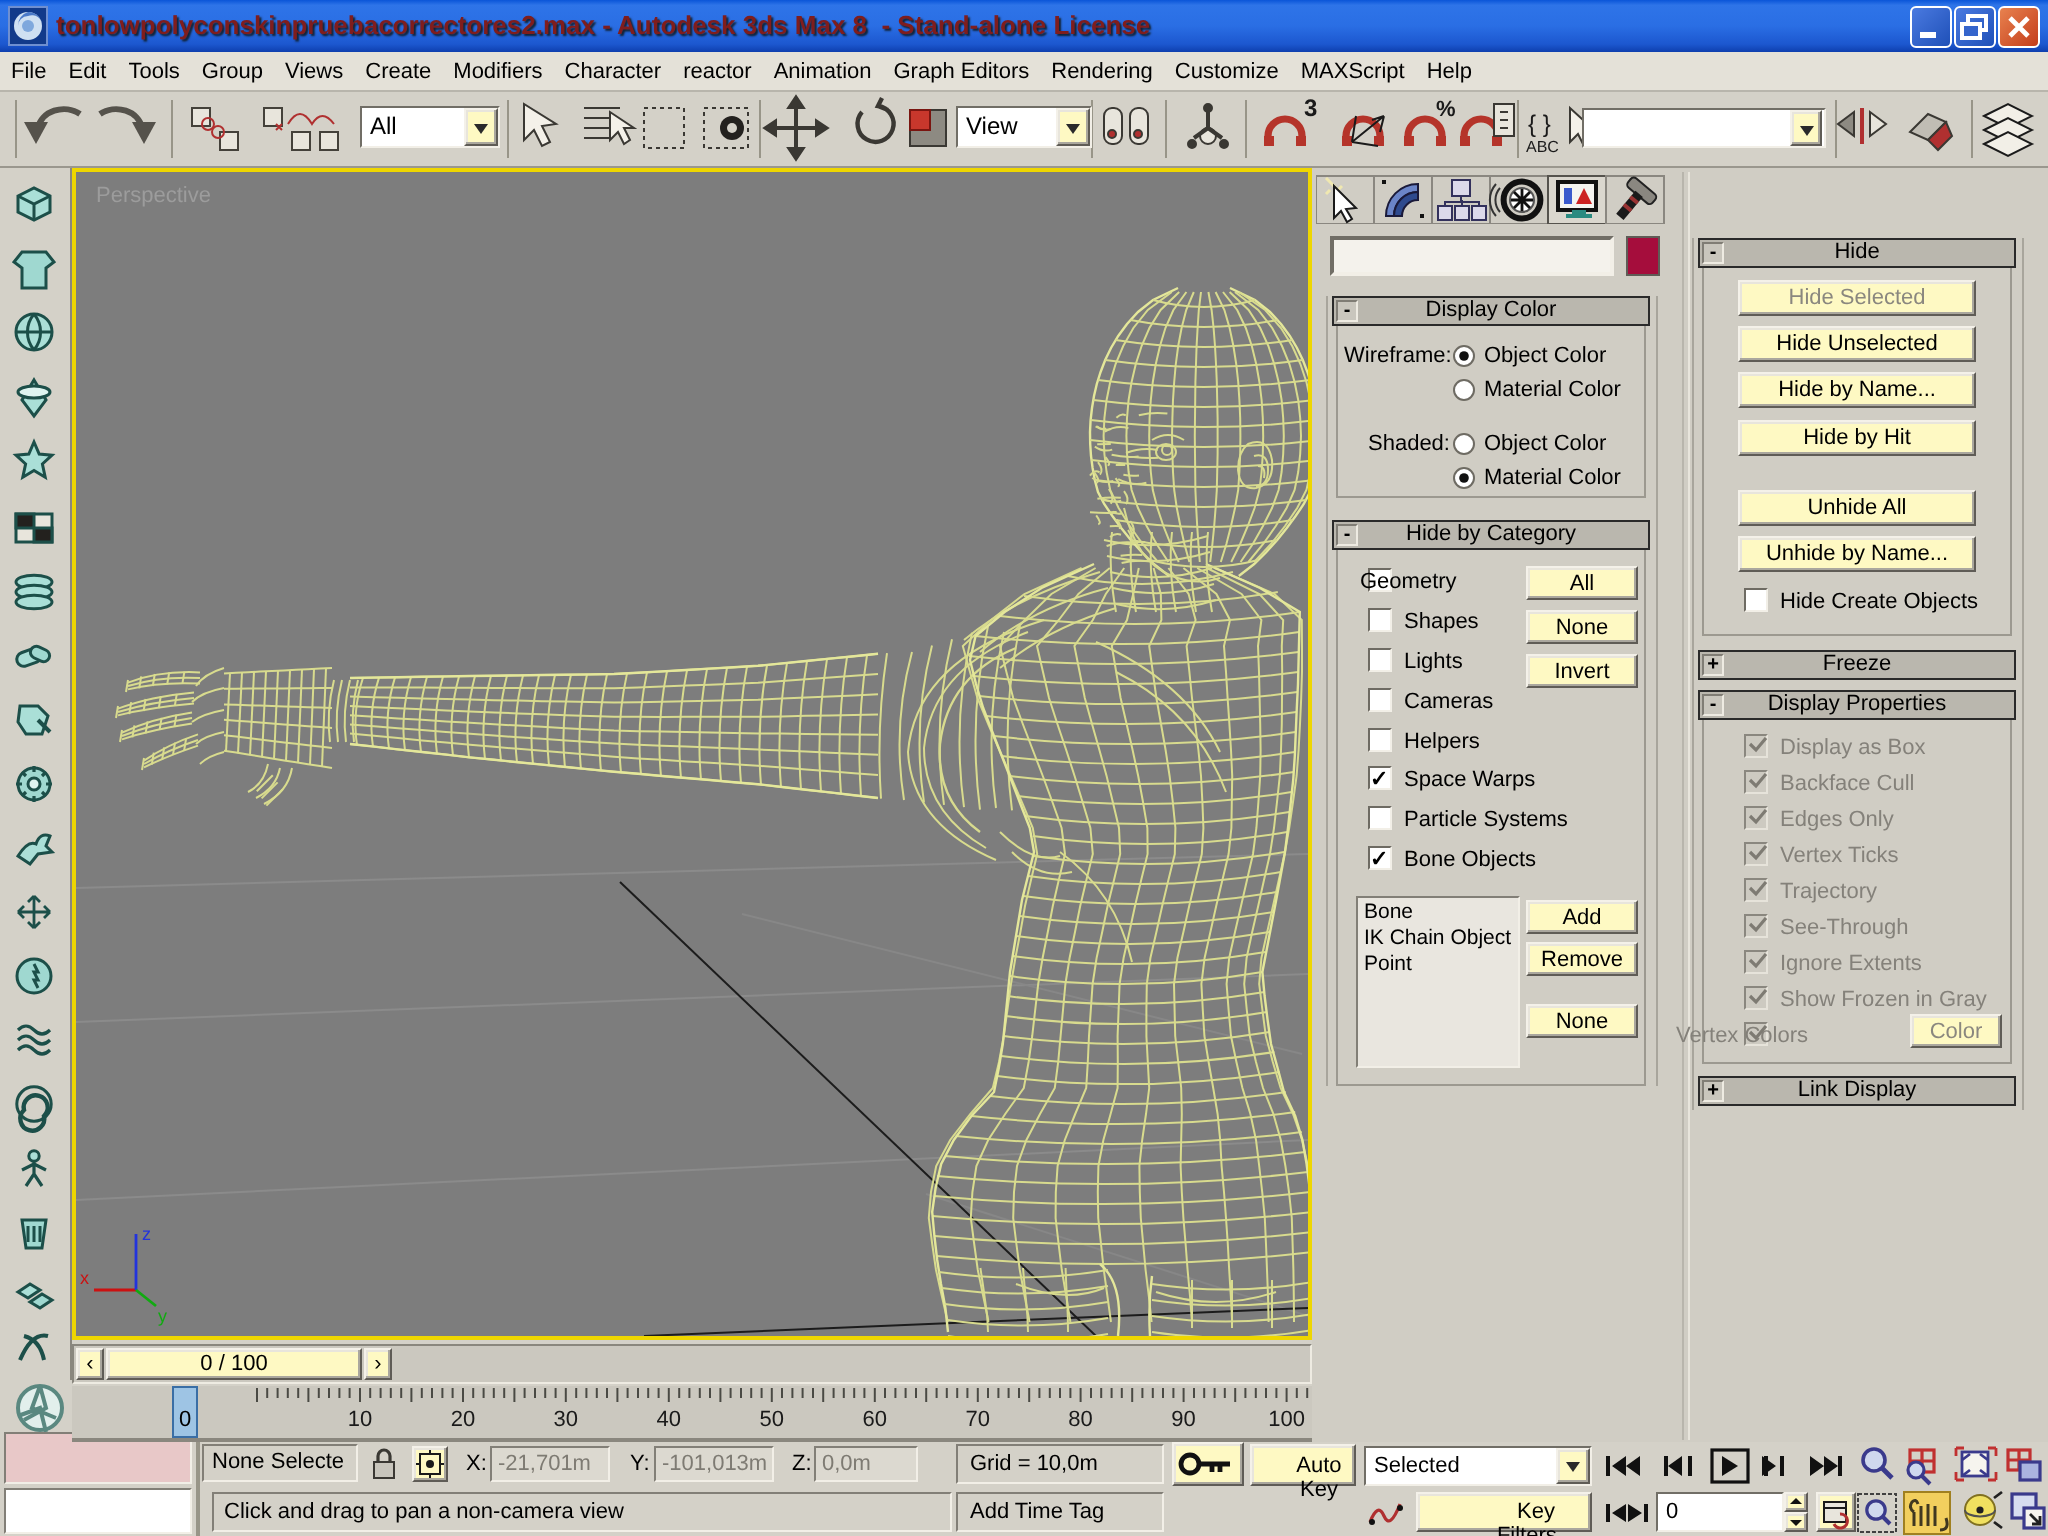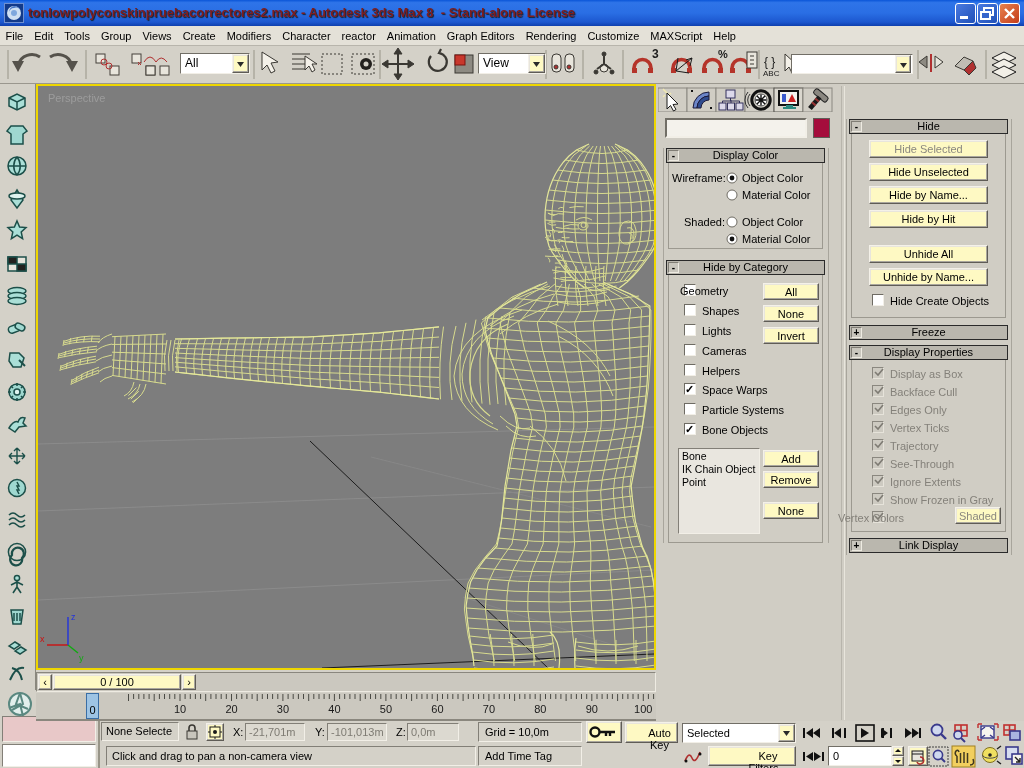--- a/index.html
+++ b/index.html
@@ -730,21 +730,21 @@
       <path d="M3 23 l3 3 5 -6"></path>
       <path d="M3 41 l3 3 5 -6"></path>
       <path d="M3 59 l3 3 5 -6"></path>
       <path d="M3 77 l3 3 5 -6"></path>
       <path d="M3 95 l3 3 5 -6"></path>
       <path d="M3 113 l3 3 5 -6"></path>
       <path d="M3 131 l3 3 5 -6"></path>
       <path d="M3 149 l3 3 5 -6"></path>
 </g>
   </svg>
-<div class="btn r" style="left:955px;top:507px;width:46px;height:17px;padding-top:2px;color:#8a877f;">Shaded</div>
+<div class="btn r" style="left:955px;top:507px;width:46px;height:17px;padding-top:2px;color:#8a877f;">Color</div>
 
 <div class="roll" style="left:849px;top:538px;width:159px;">Link Display<span class="rbox">+</span></div>
 
 <div class="r" style="left:36px;top:672px;width:620px;height:20px;background:#cbc8bf;border:1px solid;border-color:#8a877e #eeebe2 #eeebe2 #8a877e;">
 <div class="btn r" style="left:1px;top:1px;width:14px;height:16px;padding-top:1px;">‹</div>
 <div class="btn r" style="left:16px;top:1px;width:128px;height:16px;padding-top:1px;font-size:11px;">0 / 100</div>
 <div class="btn r" style="left:145px;top:1px;width:14px;height:16px;padding-top:1px;">›</div>
 </div>
 
 <div class="r" style="left:36px;top:693px;width:620px;height:28px;background:#cbc8bf;border-bottom:2px solid #8a877e;">

